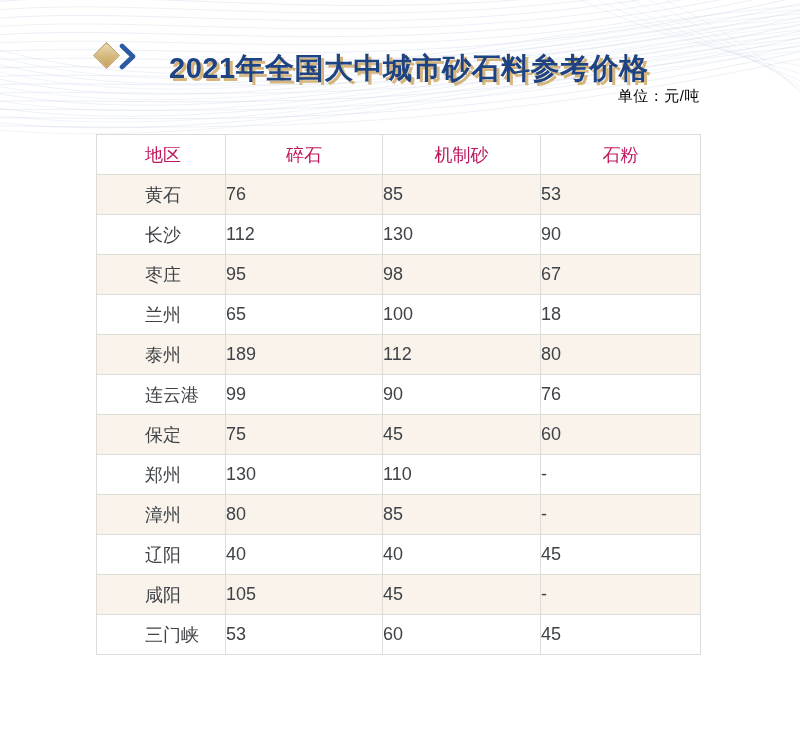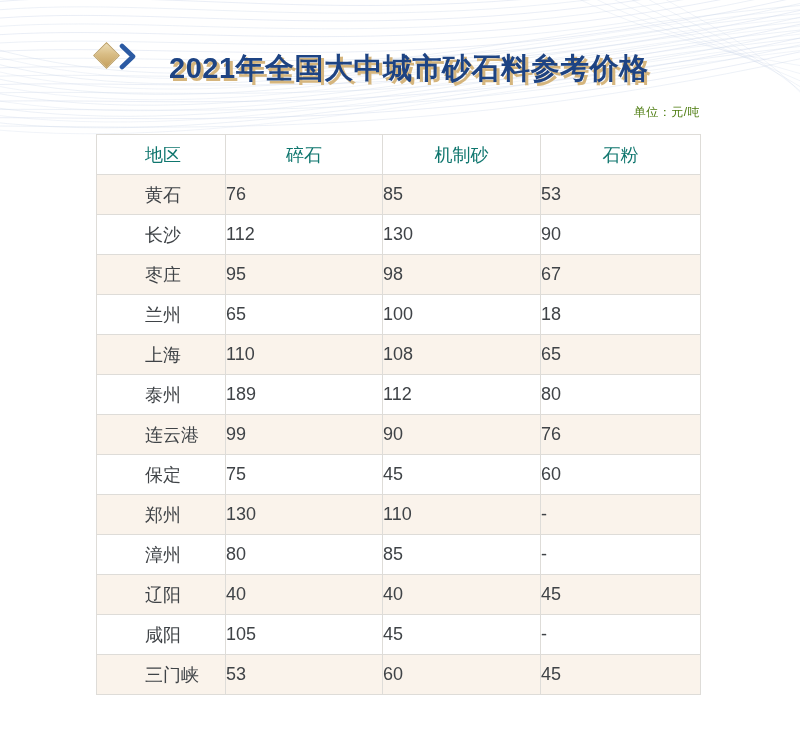--- a/index.html
+++ b/index.html
@@ -20,40 +20,40 @@
   }
   .chevron-icon{position:absolute;left:119px;top:43px;width:18px;height:28px;}
   .page-title{
     position:absolute;left:157px;top:40px;margin:12px;
     font-size:29px;line-height:33px;font-weight:700;
     color:#1d4383;letter-spacing:0.5px;
     text-shadow:3px 3px 0 rgba(211,177,118,0.95);
     white-space:nowrap;
   }
   .unit-label{
-    position:absolute;right:100px;top:104px;
-    font-size:12px;color:#4d7c0f;letter-spacing:0.5px;
+    position:absolute;right:100px;top:87px;
+    font-size:15px;color:#000000;letter-spacing:0.5px;
   }
   table.price-table{
     position:absolute;left:96px;top:134px;width:604px;
     border-collapse:collapse;table-layout:fixed;
     background:#ffffff;
   }
   .price-table col.c1{width:129px;}
   .price-table col.c2{width:157px;}
   .price-table col.c3{width:158px;}
   .price-table col.c4{width:160px;}
   .price-table th,.price-table td{
     height:40px;box-sizing:border-box;
     border:1px solid #dedcd8;
     font-size:18px;font-weight:400;
     color:#3f4347;
     padding:0;vertical-align:middle;
   }
-  .price-table thead th{background:#ffffff;color:#0f766e;}
+  .price-table thead th{background:#ffffff;color:#be185d;}
   .price-table th.region,.price-table td.region{
     text-align:left;padding-left:48px;
   }
   .price-table tbody tr:nth-child(odd){background:#faf3eb;}
   .price-table tbody tr:nth-child(even){background:#ffffff;}
 </style>
 </head>
 <body>
 
 <div class="page">
@@ -139,26 +139,20 @@
           <td>98</td>
           <td>67</td>
         </tr>
         <tr>
           <td class="region">兰州</td>
           <td>65</td>
           <td>100</td>
           <td>18</td>
         </tr>
         <tr>
-          <td class="region">上海</td>
-          <td>110</td>
-          <td>108</td>
-          <td>65</td>
-        </tr>
-        <tr>
           <td class="region">泰州</td>
           <td>189</td>
           <td>112</td>
           <td>80</td>
         </tr>
         <tr>
           <td class="region">连云港</td>
           <td>99</td>
           <td>90</td>
           <td>76</td>

